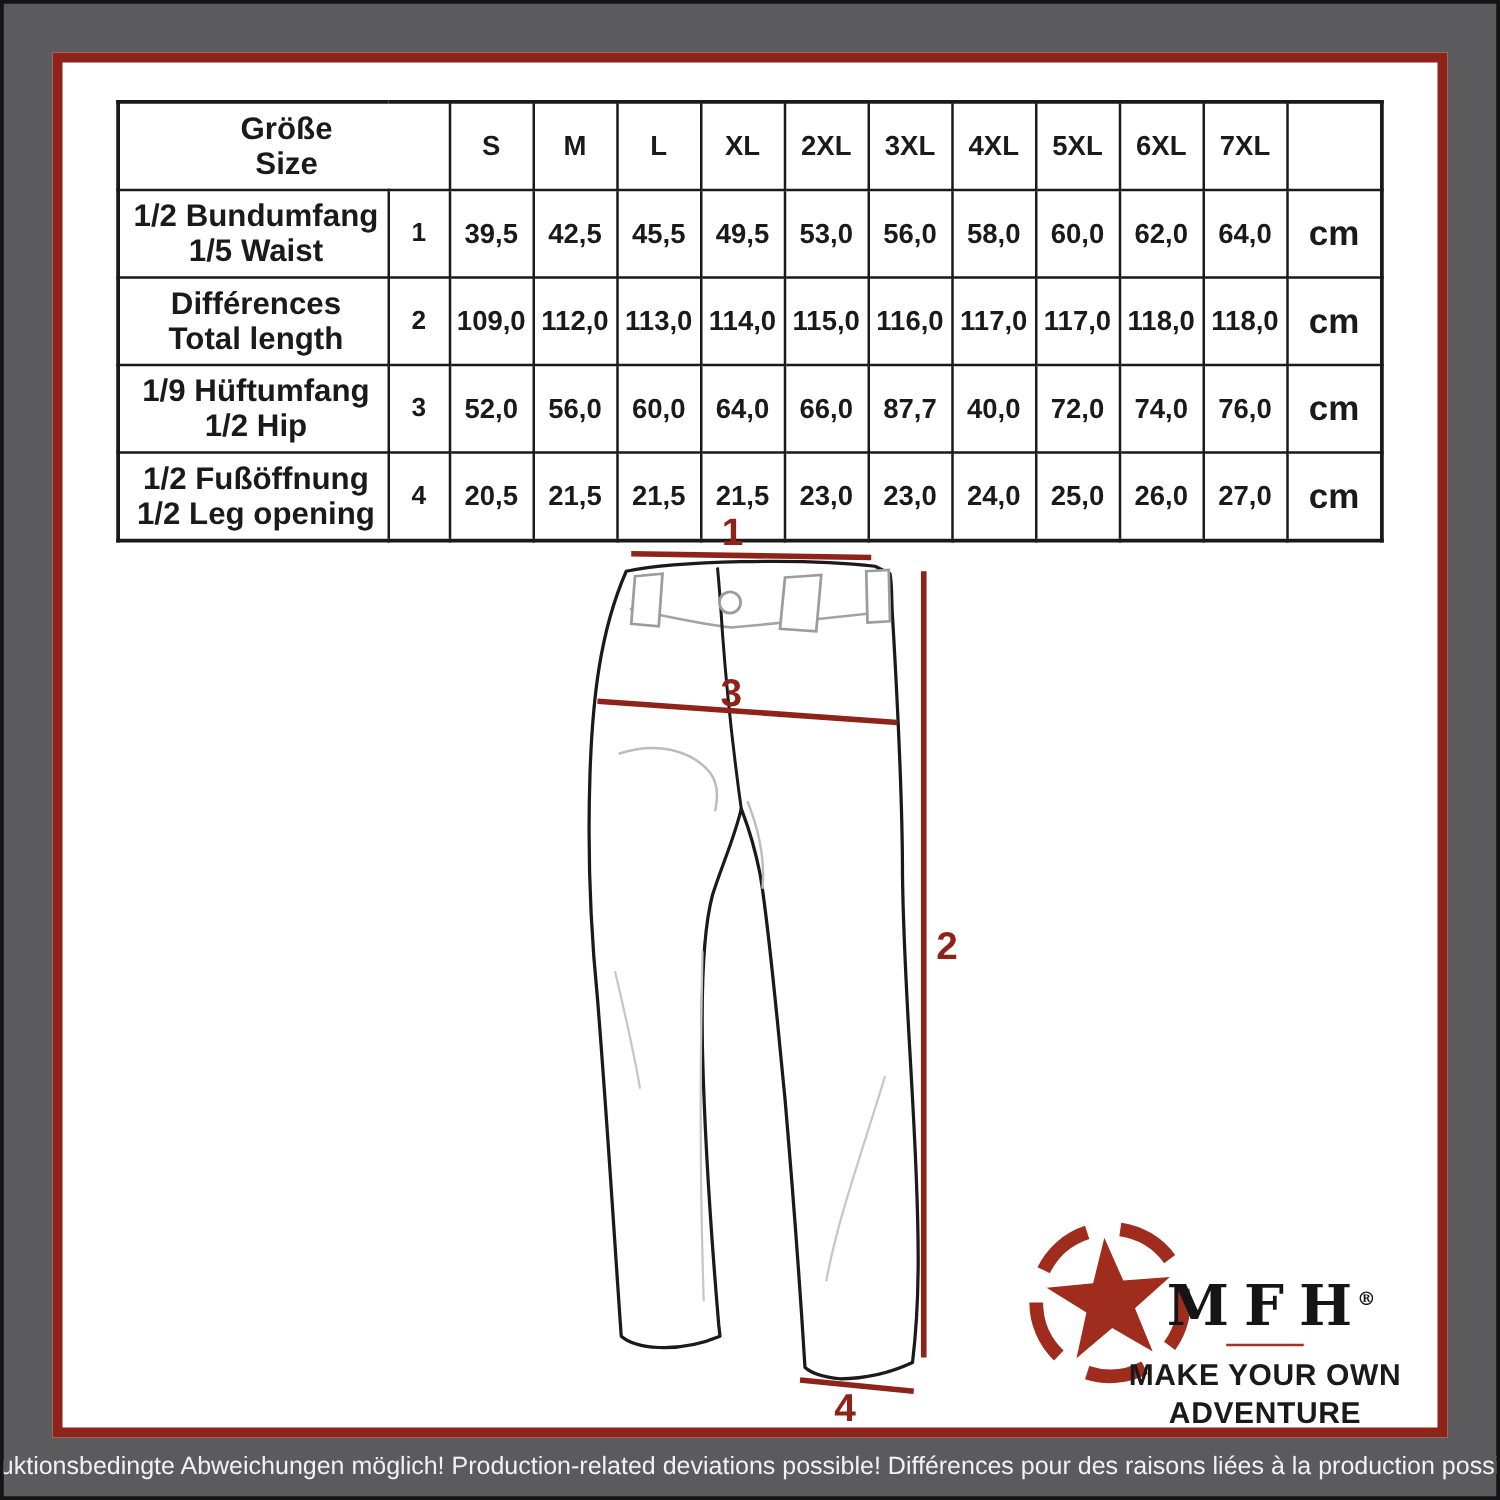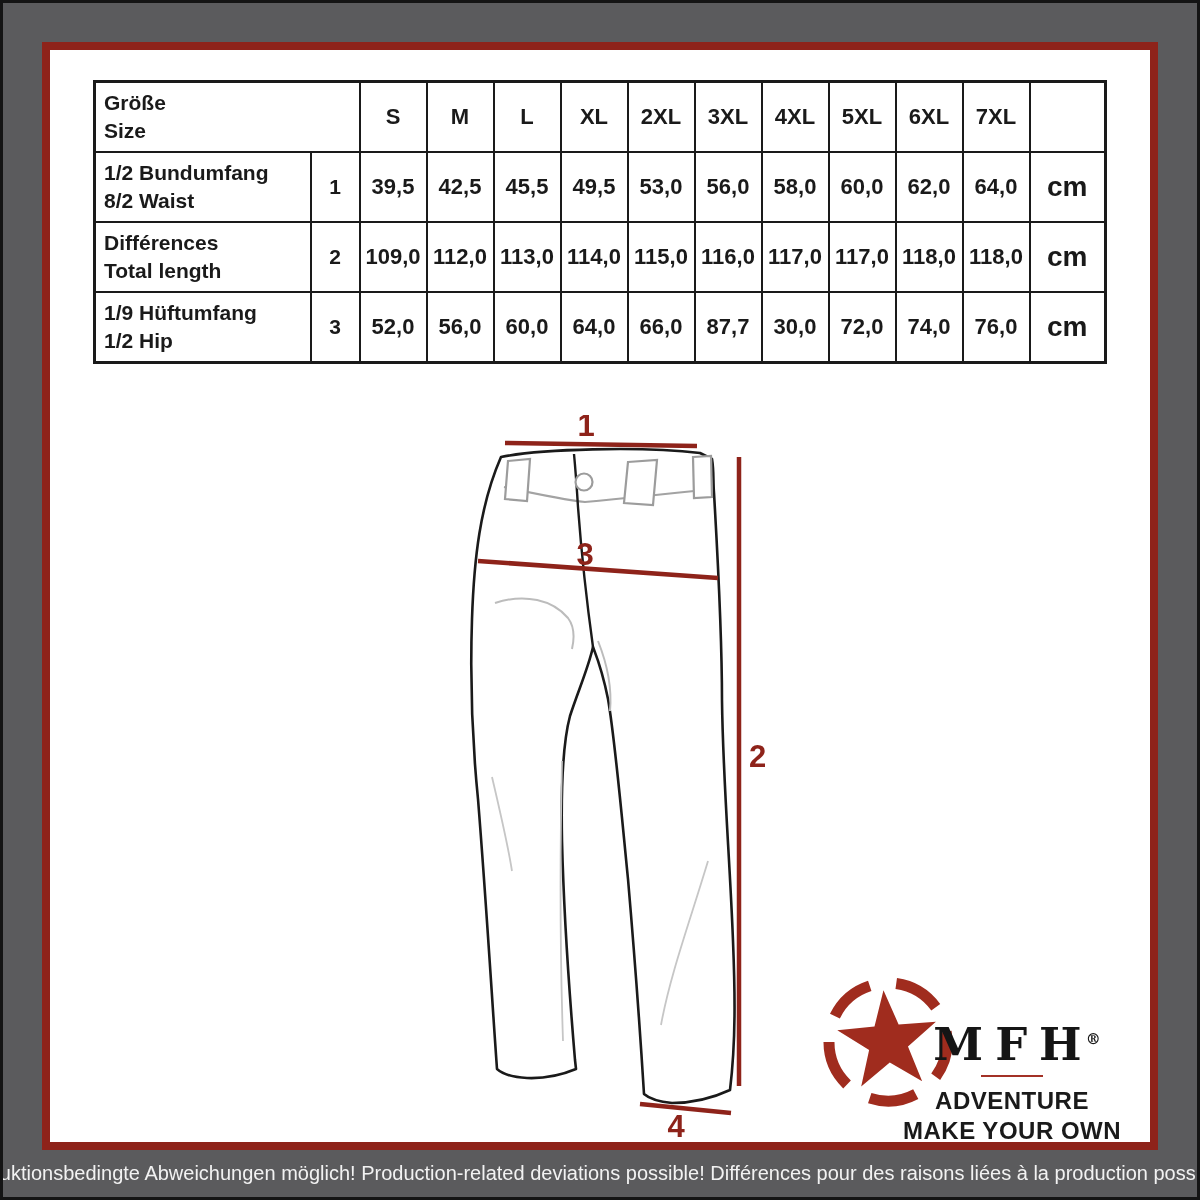--- a/index.html
+++ b/index.html
@@ -18,21 +18,21 @@
     position:absolute;left:43px;top:30px;width:1013px;
     border-collapse:collapse;table-layout:fixed;
     border:3px solid #1a1a1a;
   }
   table.size-table th,table.size-table td{
     border:2px solid #1a1a1a;color:#1a1a1a;
     font-size:22px;font-weight:bold;text-align:center;vertical-align:middle;
     padding:0;height:64px;overflow:hidden;
   }
   table.size-table .lbl{
-    text-align:left;padding:2px 4px 2px 8px;font-size:21px;line-height:28px;
+    text-align:center;padding:2px 4px 2px 8px;font-size:25px;line-height:28px;
   }
   table.size-table .lbl div{white-space:nowrap;}
   table.size-table .ref{font-size:21px;}
   table.size-table .unit{font-size:28px;}
   
   .diagram{position:absolute;left:390px;top:365px;}
   .diagram text{
     font-family:"Liberation Sans",sans-serif;font-weight:bold;
     font-size:31px;fill:#8e231a;
   }
@@ -94,21 +94,21 @@
       <th>3XL</th>
       <th>4XL</th>
       <th>5XL</th>
       <th>6XL</th>
       <th>7XL</th>
       <th class="unit"></th>
     </tr>
     <tr>
       <td class="lbl">
         <div>1/2 Bundumfang</div>
-        <div>8/2 Waist</div>
+        <div>1/5 Waist</div>
       </td>
       <td class="ref">1</td>
       <td>39,5</td>
       <td>42,5</td>
       <td>45,5</td>
       <td>49,5</td>
       <td>53,0</td>
       <td>56,0</td>
       <td>58,0</td>
       <td>60,0</td>
@@ -139,24 +139,42 @@
         <div>1/9 Hüftumfang</div>
         <div>1/2 Hip</div>
       </td>
       <td class="ref">3</td>
       <td>52,0</td>
       <td>56,0</td>
       <td>60,0</td>
       <td>64,0</td>
       <td>66,0</td>
       <td>87,7</td>
-      <td>30,0</td>
+      <td>40,0</td>
       <td>72,0</td>
       <td>74,0</td>
       <td>76,0</td>
+      <td class="unit">cm</td>
+    </tr>
+    <tr>
+      <td class="lbl">
+        <div>1/2 Fußöffnung</div>
+        <div>1/2 Leg opening</div>
+      </td>
+      <td class="ref">4</td>
+      <td>20,5</td>
+      <td>21,5</td>
+      <td>21,5</td>
+      <td>21,5</td>
+      <td>23,0</td>
+      <td>23,0</td>
+      <td>24,0</td>
+      <td>25,0</td>
+      <td>26,0</td>
+      <td>27,0</td>
       <td class="unit">cm</td>
     </tr>
   </tbody>
     </table>
 
   <svg class="diagram" width="380" height="726" viewBox="0 0 380 726">
 
     <path d="M 61,42 C 100,34 200,31 260,38 L 272,44 C 274,56 273,66 274,78
          C 278,146 282,226 282,286 C 283,366 290,446 293,526 C 295,576 296,626 290,675
          Q 262,688 232,688 Q 212,686 204,679
@@ -200,20 +218,20 @@
         <path d="M -50.6,-30.4 A 59 59 0 0 1 -13.3,-57.5"></path>
       </g>
       <polygon fill="#a02c1e" points="0,-52 12.1,-16.6 49.5,-16.1 19.5,6.3 30.6,42.1 0,20.5 -30.6,42.1 -19.5,6.3 -49.5,-16.1 -12.1,-16.6"></polygon>
     </g>
   </svg>
 
   <div class="logo-text">
     <div class="brand"><span>MFH</span><sup>®</sup></div>
     <div class="logo-divider"></div>
     <div class="tagline">
+      <div>MAKE YOUR OWN</div>
       <div>ADVENTURE</div>
-      <div>MAKE YOUR OWN</div>
     </div>
   </div>
 
 </div>
 
 <div class="footer">Produktionsbedingte Abweichungen möglich! Production-related deviations possible! Différences pour des raisons liées à la production possibles!</div>
 
 </body></html>

